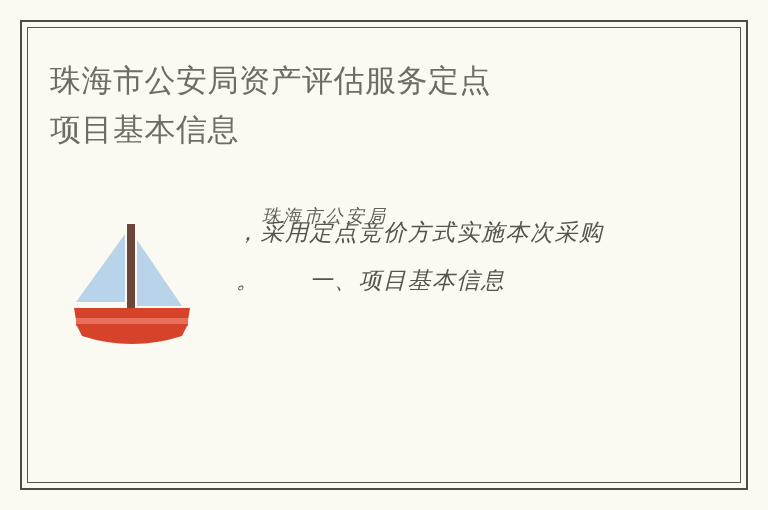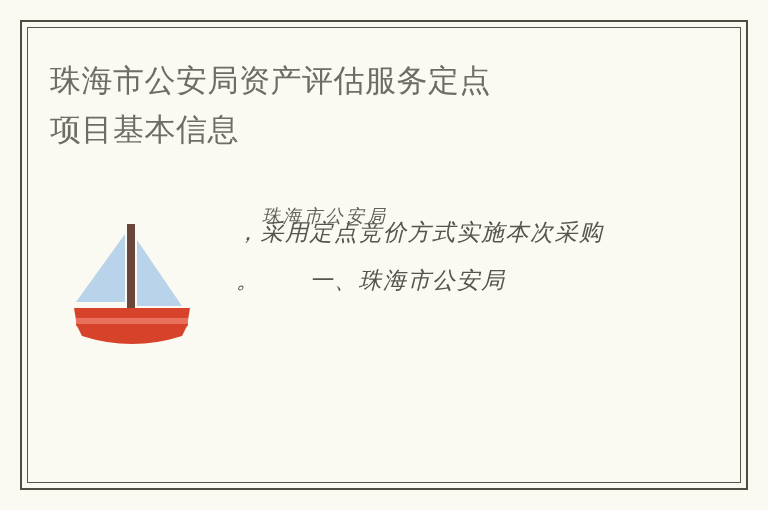--- a/index.html
+++ b/index.html
@@ -142,18 +142,18 @@
 
         <path d="M6,106 L118,106 L112,118 Q62,134 12,118 Z" fill="#d6432a"></path>
       </svg>
     </div>
 
     <div class="bodycol">
       <div class="bodytext">
         <span class="bl" style="position: absolute; left: 26px; top: 32px; font-size: 18px; letter-spacing: 3px; opacity: 0.92;">珠海市公安局</span>
         <span class="bl">采用定点竞价方式实施本次采购</span>
         <span class="bl">，采用定点竞价方式实施本次采购</span>
-        <span class="bl">。　　一、珠海市公安局</span>
+        <span class="bl">。　　一、项目基本信息</span>
       </div>
     </div>
 
   </div>
 </div>
 
 </body></html>

